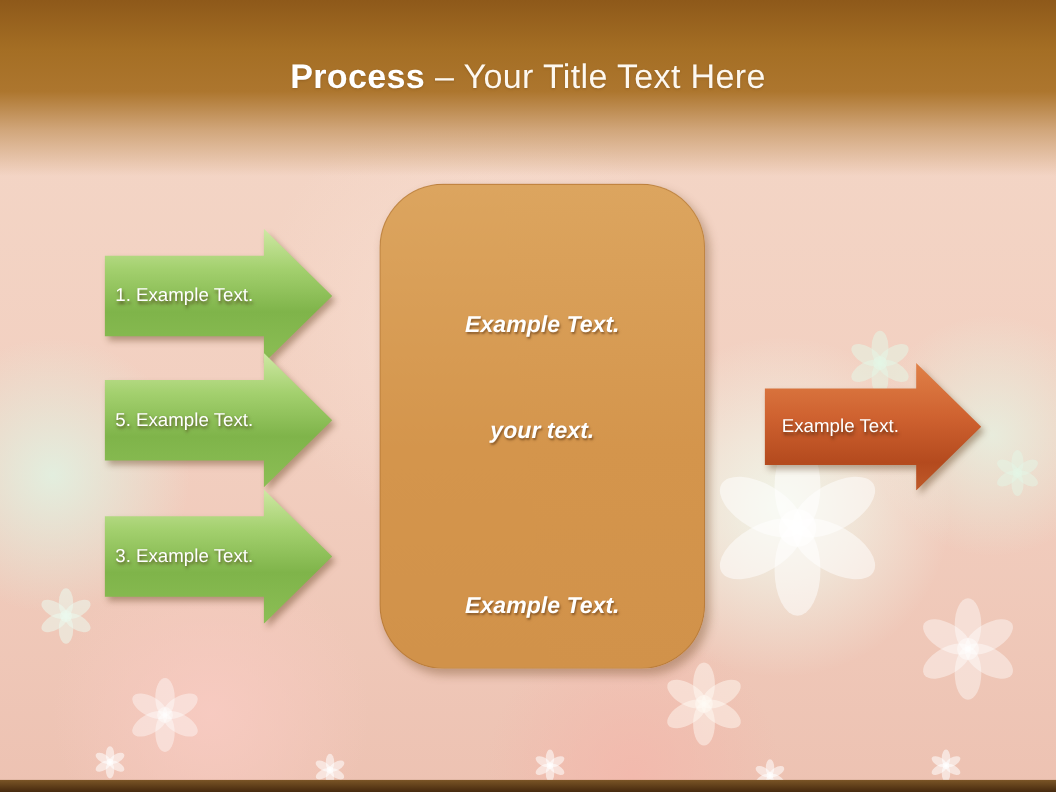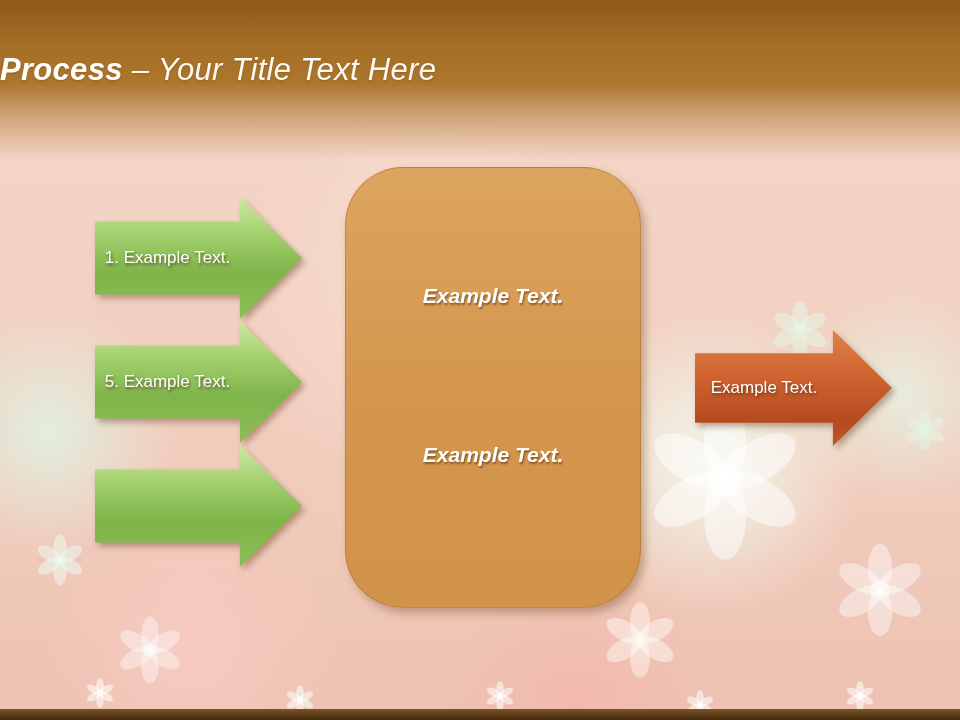--- a/index.html
+++ b/index.html
@@ -22,42 +22,41 @@
   .bg-deco{position:absolute;inset:0;}
   
   .header-band{
     position:absolute;top:0;left:0;right:0;height:160px;
     background:linear-gradient(180deg,
       #8e591a 0%, #a46e24 28%, #ad762e 52%,
       rgba(203,158,110,0.85) 74%, rgba(242,213,198,0) 100%);
   }
   .title{
     position:absolute;top:52px;left:0;width:100%;
-    color:#ffffff;font-size:31px;letter-spacing:0.3px;
+    text-align:center;color:#ffffff;font-size:31px;letter-spacing:0.3px;
     text-shadow:0 1px 2px rgba(80,45,10,0.25);
-    font-style:italic;
   }
   .t-bold{font-weight:700;}
   .t-rest{font-weight:400;margin-left:9px;color:#fdf8f0;}
   
   .arrow-wrap{position:absolute;filter:drop-shadow(3px 4px 3px rgba(90,55,20,0.40));}
   .arrow-shape{
     position:absolute;inset:0;
     clip-path:polygon(0% 20%,70% 20%,70% 0%,100% 50%,70% 100%,70% 80%,0% 80%);
   }
   .arrow-green{background:linear-gradient(180deg,#cfe8a4 0%,#a3d06e 30%,#7fb44a 62%,#8cbe55 100%);}
   .arrow-orange{background:linear-gradient(180deg,#e08148 0%,#cf6230 42%,#b44a1e 78%,#bf5a2a 100%);}
   .arrow-label{
     position:absolute;left:0;top:20%;width:70%;height:60%;
     display:flex;align-items:center;justify-content:center;
     color:#ffffff;font-size:17px;
     text-shadow:1px 2px 3px rgba(60,30,10,0.65);
     white-space:nowrap;
   }
-  .g1{left:95px;top:197px;width:207px;height:122px;text-align:center;}
+  .g1{left:95px;top:208px;width:207px;height:122px;text-align:center;}
   .g2{left:95px;top:321px;width:207px;height:122px;}
   .g3{left:95px;top:445px;width:207px;height:122px;}
   .r1{left:695px;top:330px;width:197px;height:116px;}
   
   .center-box{
     position:absolute;left:345px;top:167px;width:296px;height:441px;
     box-sizing:border-box;border-radius:58px;
     background:linear-gradient(180deg,#dca55f 0%,#d4954c 55%,#d1924a 100%);
     border:1px solid rgba(160,100,40,0.45);
     box-shadow:4px 5px 9px rgba(100,60,20,0.35);
@@ -118,25 +117,27 @@
   <div class="arrow-wrap g1">
     <div class="arrow-shape arrow-green"></div>
     <div class="arrow-label">1. Example Text.</div>
   </div>
   <div class="arrow-wrap g2">
     <div class="arrow-shape arrow-green"></div>
     <div class="arrow-label">5. Example Text.</div>
   </div>
   <div class="arrow-wrap g3">
     <div class="arrow-shape arrow-green"></div>
+    <div class="arrow-label">3. Example Text.</div>
   </div>
 
   <div class="center-box">
     <div class="cb-block">
       <div>Example Text.</div>
+      <div>your text.</div>
     </div>
     <div class="cb-block">
       <div>Example Text.</div>
       
       
     </div>
 
   </div>
 
   <div class="arrow-wrap r1">

